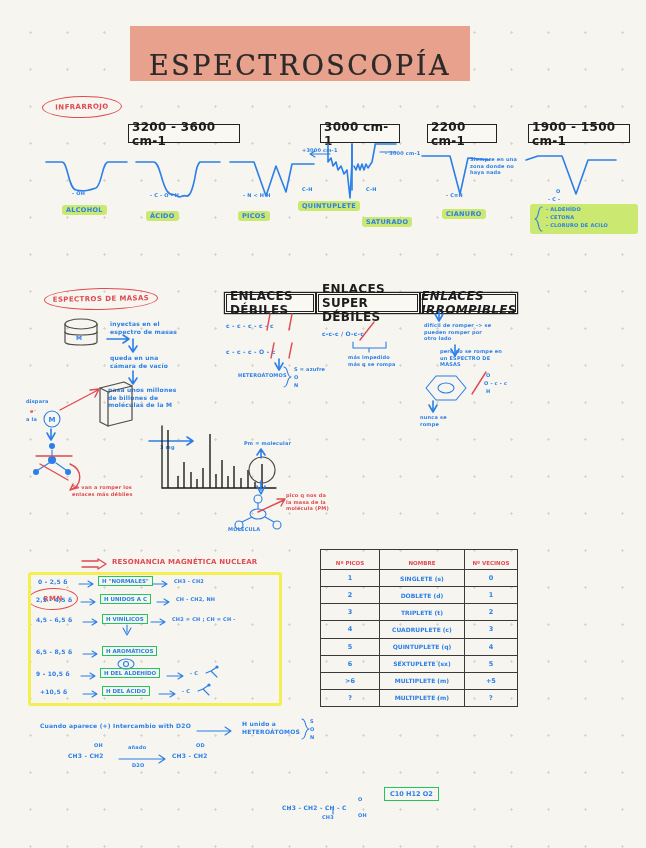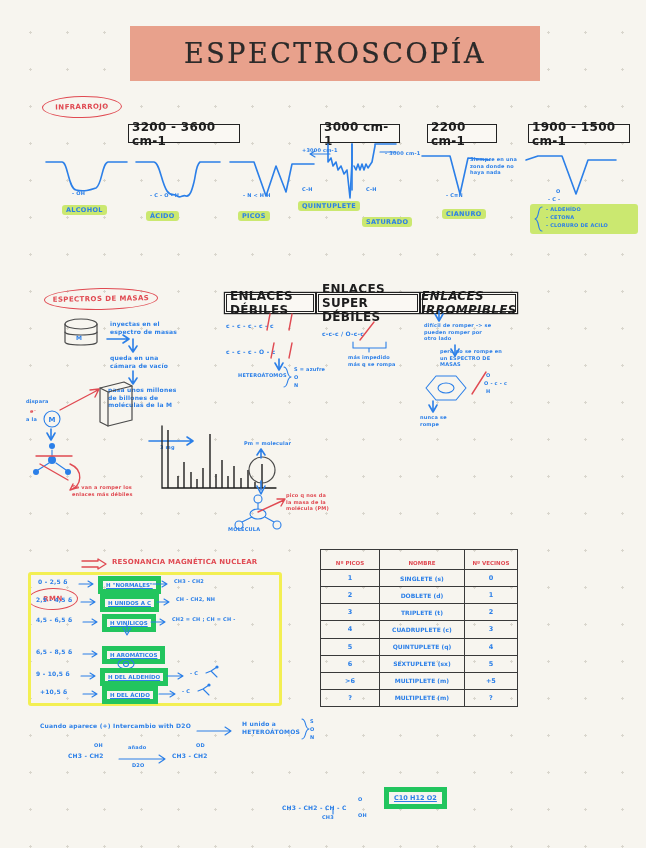--- a/index.html
+++ b/index.html
@@ -15,23 +15,23 @@
   .abs{position:absolute;}
   
   .blue{color:#2b7fe8;}
   .red{color:#e04a52;}
   .hand{font-family:"DejaVu Sans", sans-serif;font-weight:700;letter-spacing:.2px;}
   .tiny{font-size:5px;line-height:6.5px;}
   .xs{font-size:6px;line-height:7.5px;}
   .sm{font-size:7px;line-height:9px;}
   
   #banner{
-    left:130px;top:26px;width:410px;height:55px;
+    left:130px;top:26px;width:340px;height:55px;
     background:#e8a18c;
-    display:flex;align-items:center;justify-content:center;
+    display:flex;align-items:flex-end;justify-content:center;
   }
   #banner-text{
     font-family:"DejaVu Serif", serif;
     font-size:27px;letter-spacing:2.5px;color:#2b2b2b;
     -webkit-text-stroke:0.2px #111;
   }
   
   .oval{
     border:1.4px solid #e04a52;border-radius:50%;
     color:#e04a52;font-weight:700;
@@ -49,22 +49,22 @@
   }
   .kbox.dbl{box-shadow:0 0 0 1px #faf8f3, 0 0 0 2.2px #222;}
   
   .hl{
     background:#cbe870;border-radius:3px;
     padding:1px 4px;color:#2b7fe8;font-weight:700;font-size:6.5px;
     display:inline-block;letter-spacing:.3px;
   }
   
   .bbox{
-    border:5px solid #22c55e;color:#2b7fe8;font-weight:700;
-    font-size:5.5px;padding:1px 3px;display:inline-block;white-space:nowrap;text-decoration:underline;
+    border:1px solid #22c55e;color:#2b7fe8;font-weight:700;
+    font-size:5.5px;padding:1px 3px;display:inline-block;white-space:nowrap;
   }
   
   #rmn-panel{
     left:28px;top:572px;width:248px;height:128px;
     border:3px solid #f3ef52;border-radius:3px;background:transparent;
   }
   
   #mult-table{left:320px;top:549px;width:198px;height:158px;}
   #mult-table table{border-collapse:collapse;width:100%;height:100%;}
   #mult-table td,#mult-table th{

